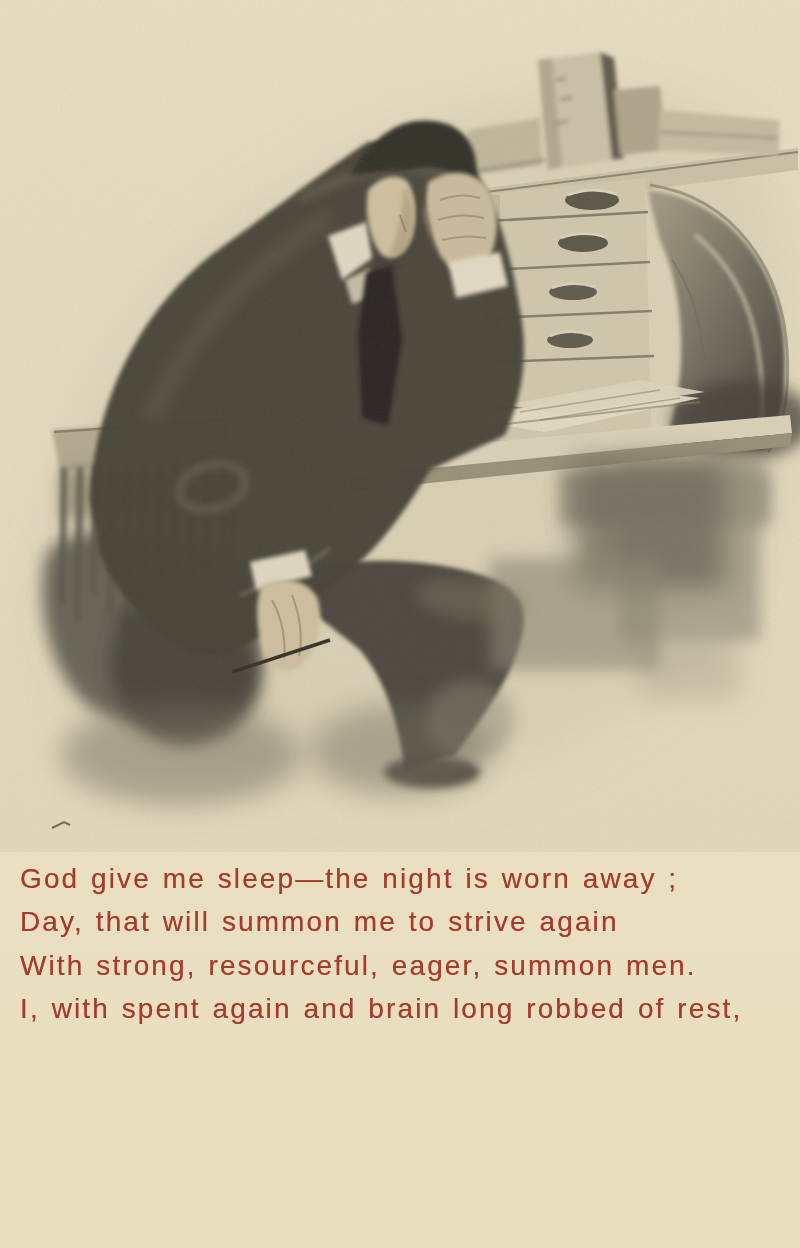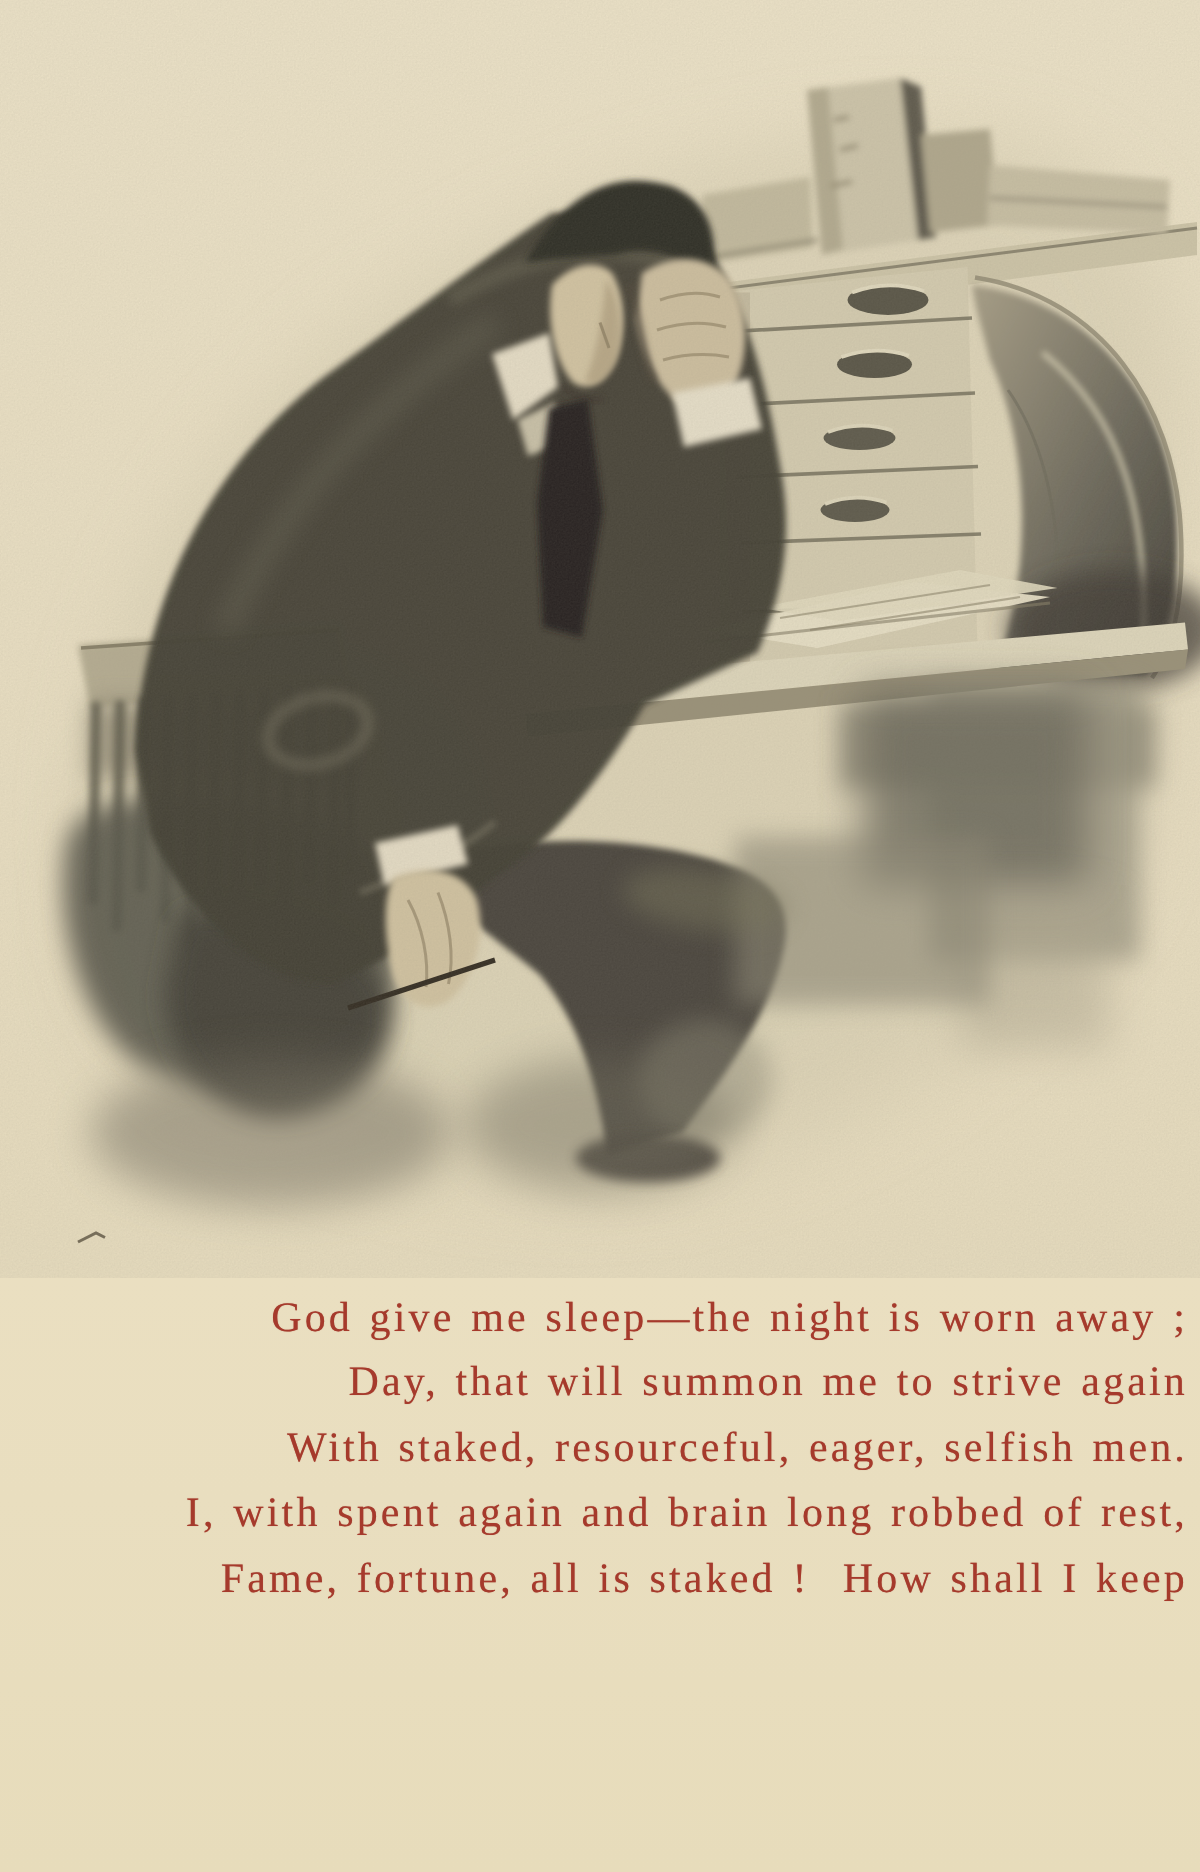--- a/index.html
+++ b/index.html
@@ -1,20 +1,19 @@
 <!DOCTYPE html>
 <html><head>
 <meta charset="utf-8">
 <style>
   html,body{margin:0;padding:0;background:#d8cdae;}
   .page{
     position:relative;width:800px;height:1248px;margin:0 auto;overflow:hidden;
     background:linear-gradient(180deg,#efe5ca 0%,#ece1c4 45%,#e9debf 80%,#e7dcbb 100%);
-    font-family:Liberation Serif, serif;
-    text-align:right;
+    font-family:Liberation Sans, sans-serif;
   }
   .illustration{position:absolute;top:0;left:0;width:800px;height:852px;margin:0;}
   .illustration svg{display:block;width:800px;height:852px;}
   .poem{
     position:absolute;left:20px;top:857px;width:772px;
     color:#a63a2c;font-size:28px;line-height:43.4px;
     letter-spacing:2.1px;word-spacing:2px;
     text-shadow:0 0 .5px rgba(150,45,30,.55);
   }
   .poem p{margin:0;white-space:pre-wrap;}
@@ -178,18 +177,17 @@
       </g>
 
       <rect x="0" y="0" width="800" height="852" filter="url(#grain)" opacity="0.16"></rect>
       <path d="M52,828 l12,-6 l6,3" stroke="#4a4232" stroke-width="2" fill="none" opacity="0.7"></path>
     </svg>
   </figure>
 
   <div class="poem">
     <p>God give me sleep—the night is worn away ;</p>
     <p>Day, that will summon me to strive again</p>
-    <p>With staked, resourceful, eager, selfish men.</p>
+    <p>With strong, resourceful, eager, summon men.</p>
     <p>I, with spent again and brain long robbed of rest,</p>
-    <p>Fame, fortune, all is staked !  How shall I keep</p>
   </div>
 
 </div>
 
 </body></html>

